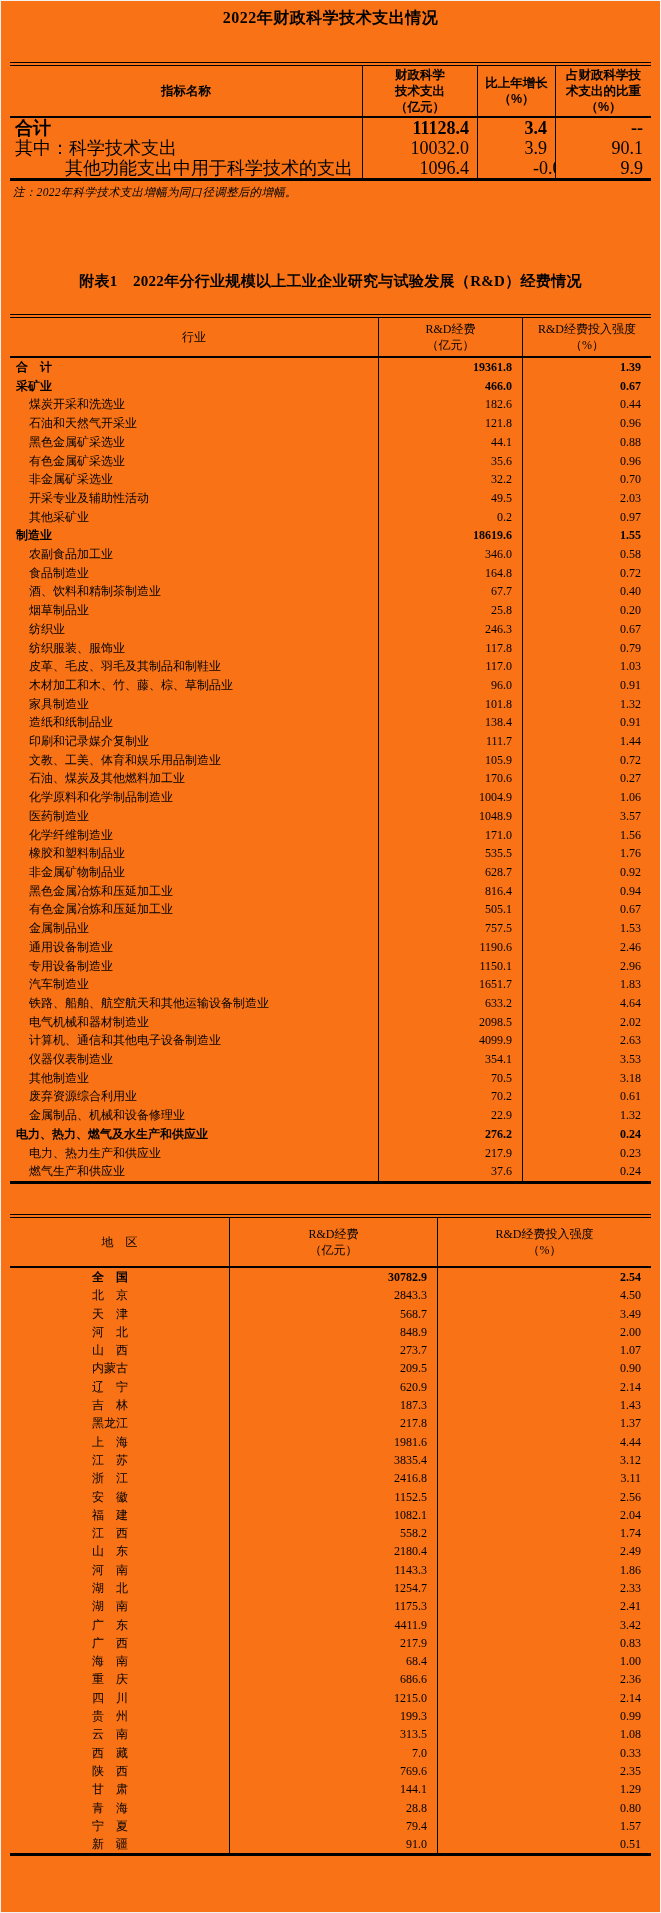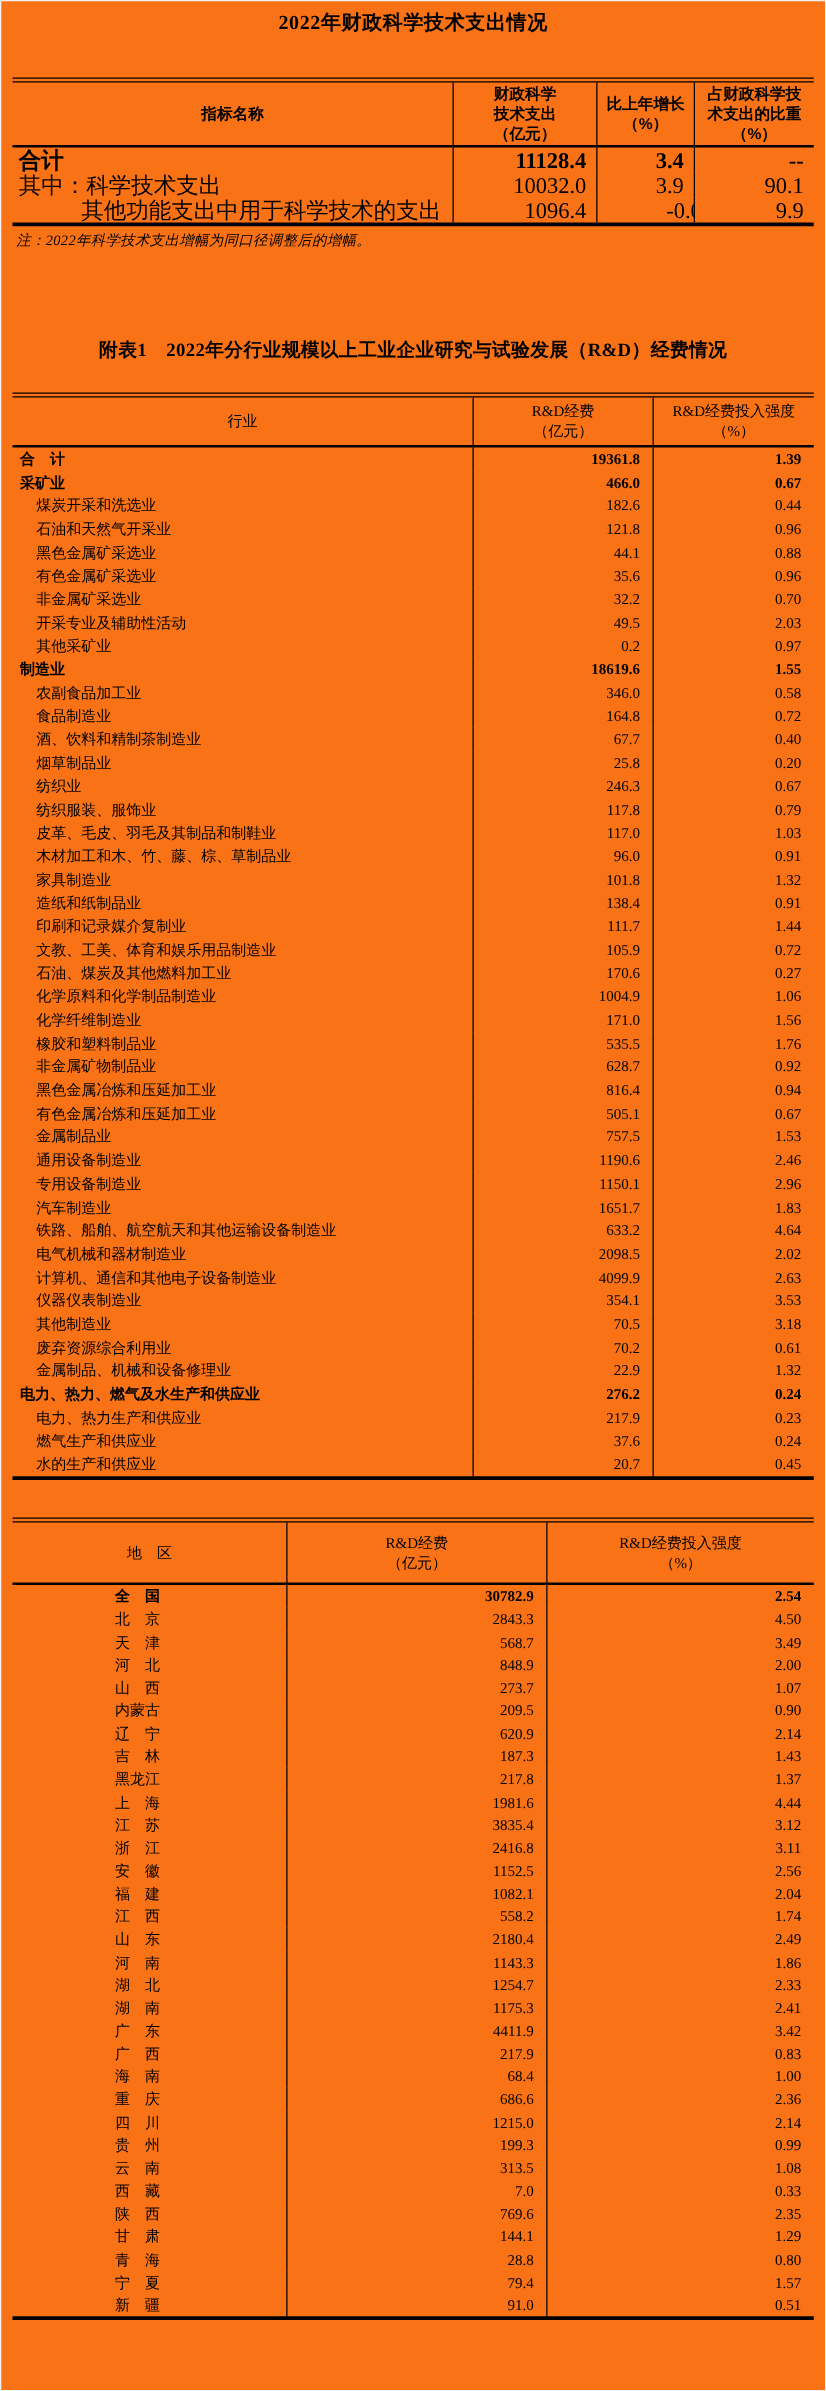--- a/index.html
+++ b/index.html
@@ -265,20 +265,25 @@
           <td class="c1">石油、煤炭及其他燃料加工业</td>
           <td class="c2">170.6</td>
           <td class="c3">0.27</td>
         </tr>
         <tr>
           <td class="c1">化学原料和化学制品制造业</td>
           <td class="c2">1004.9</td>
           <td class="c3">1.06</td>
         </tr>
         <tr>
+          <td class="c1">医药制造业</td>
+          <td class="c2">1048.9</td>
+          <td class="c3">3.57</td>
+        </tr>
+        <tr>
           <td class="c1">化学纤维制造业</td>
           <td class="c2">171.0</td>
           <td class="c3">1.56</td>
         </tr>
         <tr>
           <td class="c1">橡胶和塑料制品业</td>
           <td class="c2">535.5</td>
           <td class="c3">1.76</td>
         </tr>
         <tr>
@@ -358,25 +363,20 @@
         </tr>
         <tr>
           <td class="c1">电力、热力生产和供应业</td>
           <td class="c2">217.9</td>
           <td class="c3">0.23</td>
         </tr>
         <tr>
           <td class="c1">燃气生产和供应业</td>
           <td class="c2">37.6</td>
           <td class="c3">0.24</td>
-        </tr>
-        <tr>
-          <td class="c1">水的生产和供应业</td>
-          <td class="c2">20.7</td>
-          <td class="c3">0.45</td>
         </tr>
       </tbody>
   </table>
 
 
   <table id="a2-table" class="apx">
     <colgroup>
       <col style="width:219px">
         <col style="width:208px">
         <col style="width:214px">

